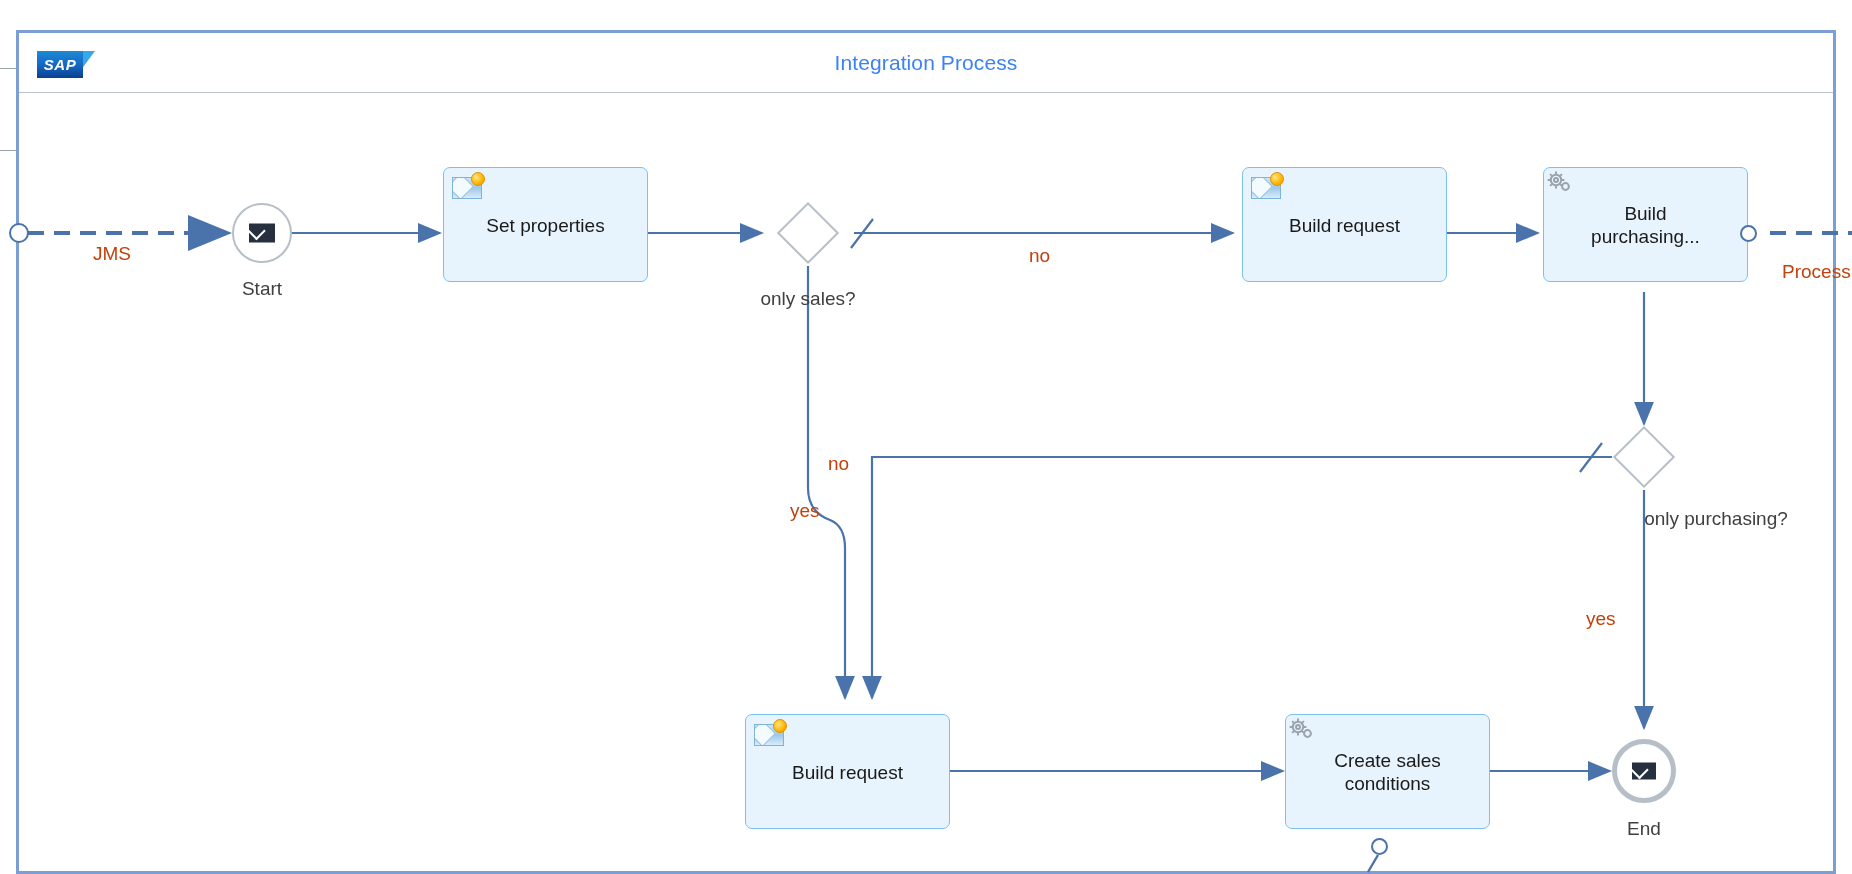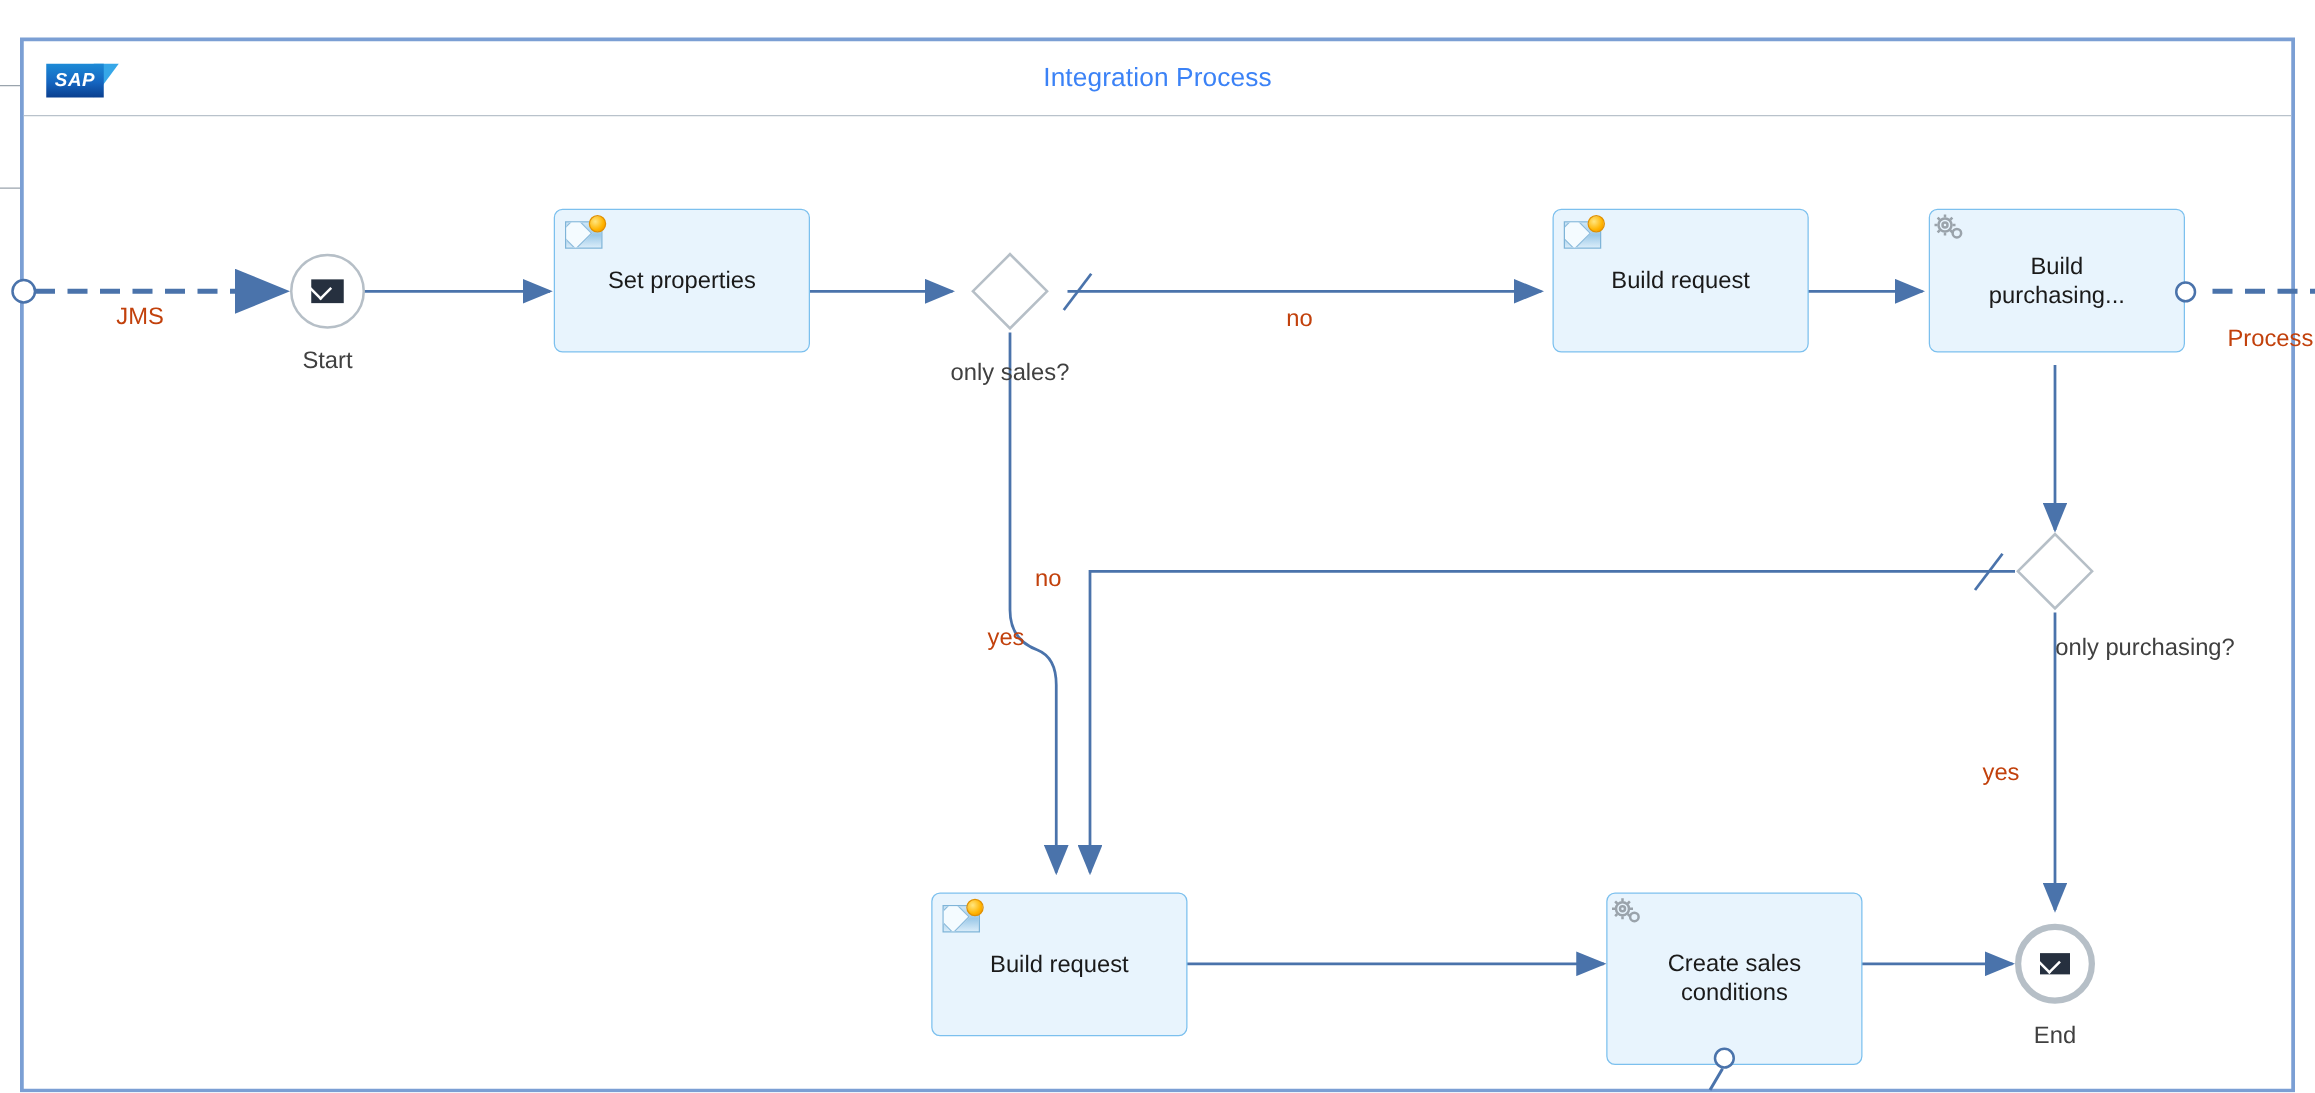--- a/index.html
+++ b/index.html
@@ -186,21 +186,21 @@
   <div class="caption" style="left:1596px;top:508px;width:240px;">only purchasing?</div>
 
   <div class="task" style="left:745px;top:714px;width:205px;height:115px;">
     <div class="task-icon">
       <div class="ico-env"></div>
       <div class="ico-sun"></div>
     </div>
     <div class="task-label">Build request</div>
   </div>
 
-  <div class="task" style="left:1285px;top:714px;width:205px;height:138px;">
+  <div class="task" style="left:1285px;top:714px;width:205px;height:115px;">
     <div class="task-icon ico-gear">
       <svg viewBox="0 0 30 26" width="30" height="26" aria-hidden="true">
         <g fill="none" stroke="#9aa3ab" stroke-width="2">
           <circle cx="12" cy="11" r="5.2"></circle>
           <circle cx="12" cy="11" r="2"></circle>
           <path d="M12,2.6 v2.4 M12,17 v2.4 M3.6,11 h2.4 M18,11 h2.4
                    M6.1,5.1 l1.7,1.7 M16.2,15.2 l1.7,1.7
                    M17.9,5.1 l-1.7,1.7 M7.8,15.2 l-1.7,1.7"></path>
           <circle cx="21.5" cy="17.5" r="3.4"></circle>
         </g>

